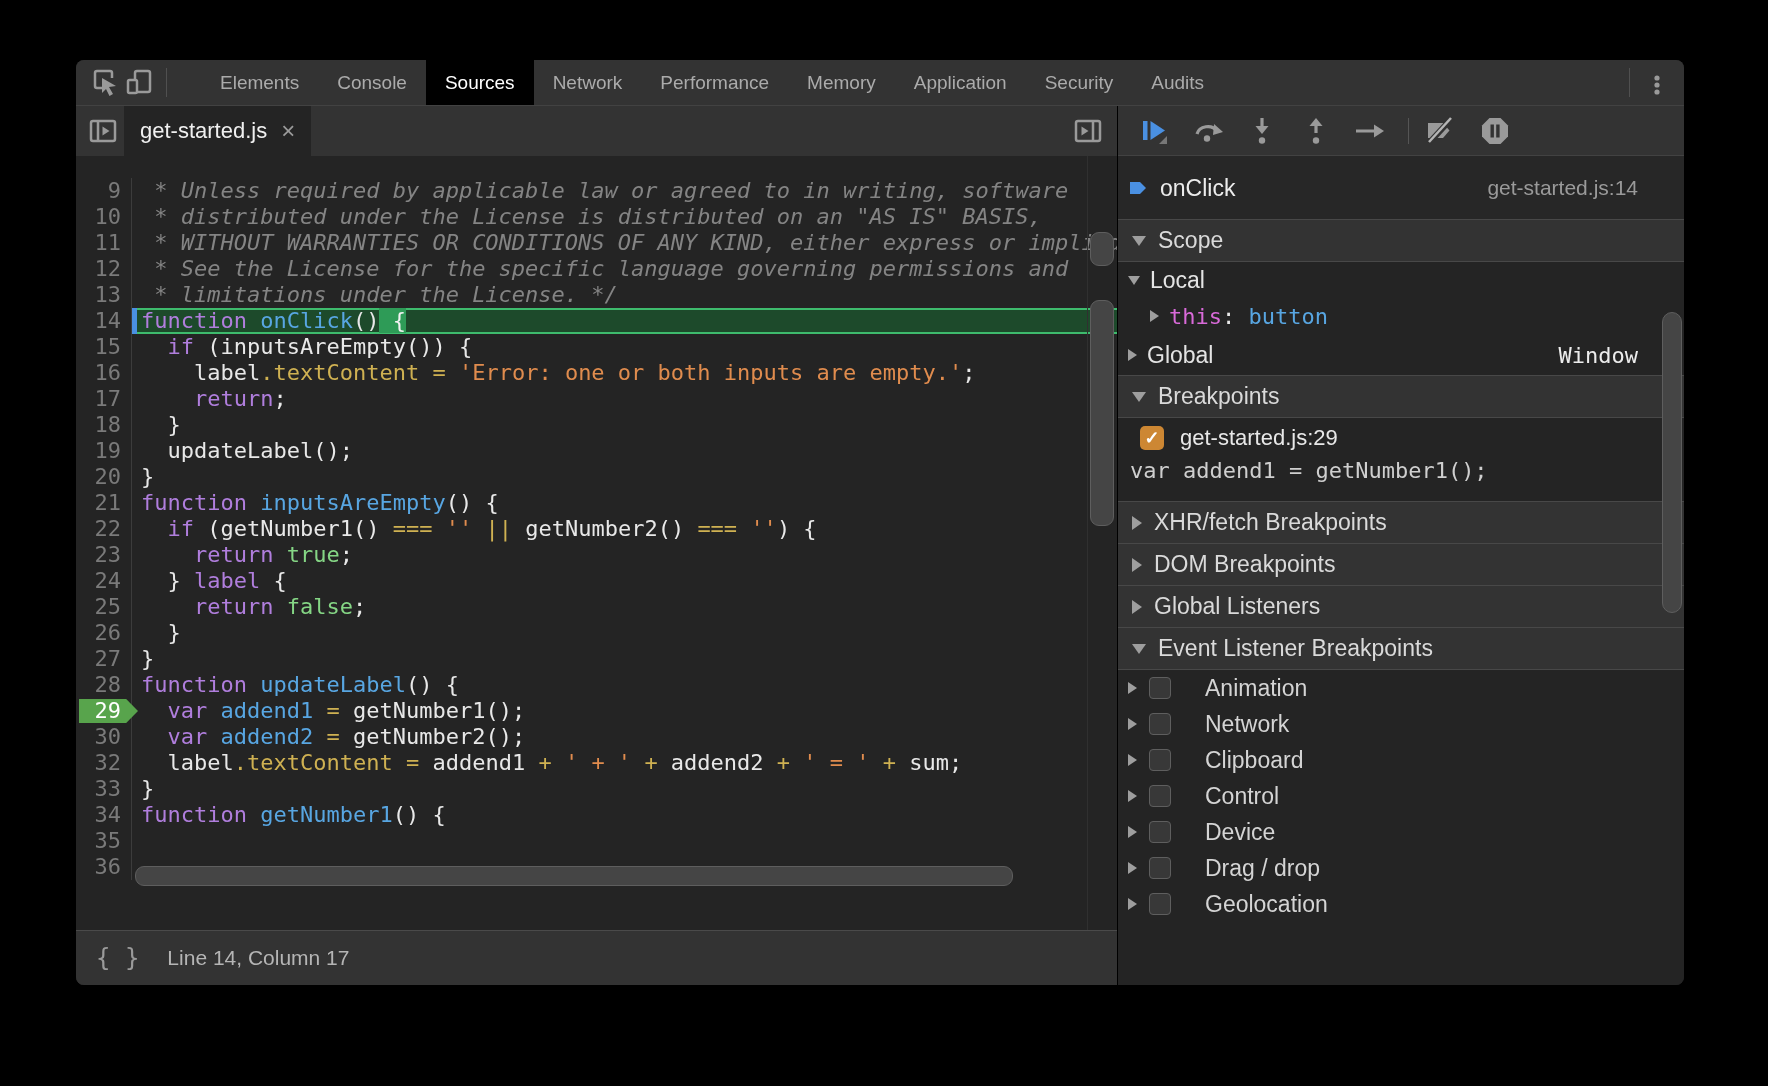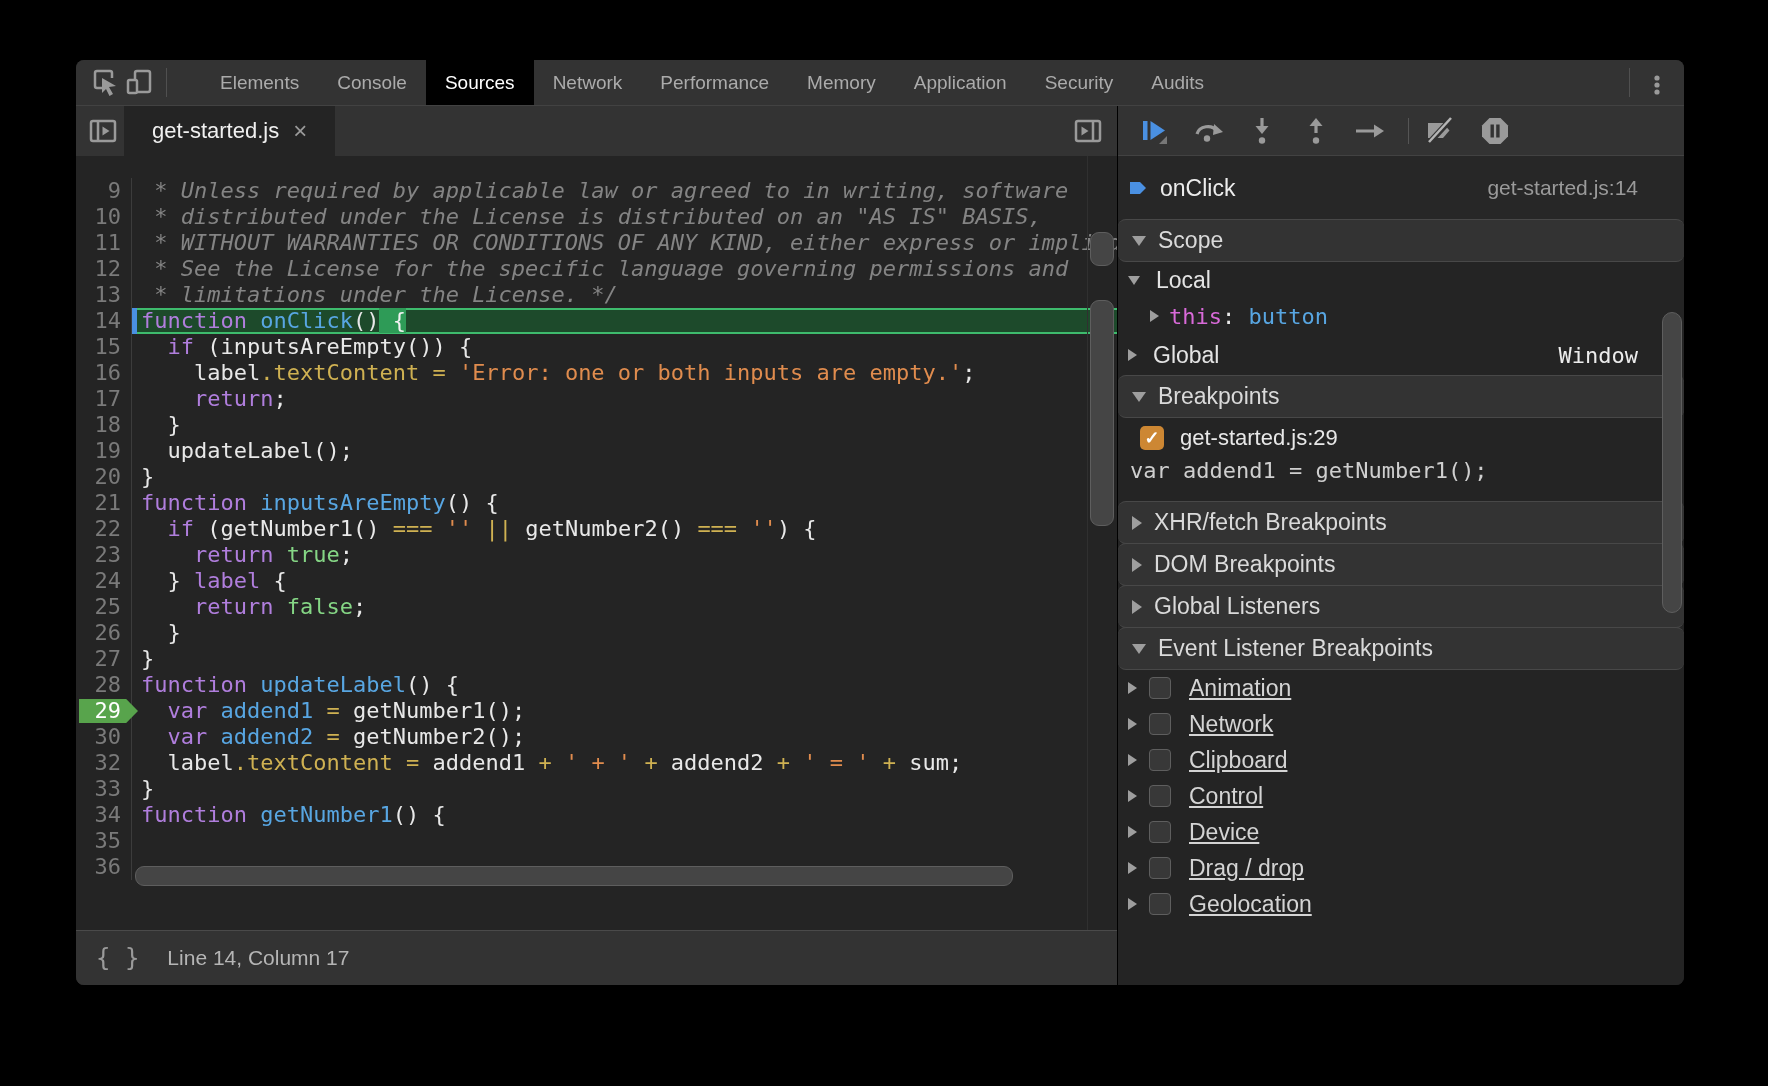--- a/index.html
+++ b/index.html
@@ -41,21 +41,21 @@
     position:relative; background:#242424; }
   .divider { width:1px; background:#000; flex:0 0 1px; }
   .sidebar { flex:1; background:#242424; display:flex; flex-direction:column;
     position:relative; overflow:hidden; }
 
   
   .etabbar { height:50px; background:#333; display:flex; align-items:stretch;
     flex:0 0 50px; position:relative; }
   .nav-toggle { width:34px; margin:8px 4px 8px 10px; display:flex; align-items:center;
     justify-content:center; }
-  .file-tab { background:#242424; display:flex; align-items:center; padding:0 28px;
+  .file-tab { background:#242424; display:flex; align-items:center; padding:0 16px;
     font-size:22px; color:#f0f0f0; }
   .file-tab .close { color:#9a9a9a; margin-left:14px; font-size:24px; }
   .right-toggle { position:absolute; right:12px; top:8px; width:34px; height:34px;
     display:flex; align-items:center; justify-content:center; }
 
   
   .code-area { flex:1; min-height:0; overflow:hidden; position:relative;
     font-family:"DejaVu Sans Mono", monospace; font-size:22px; line-height:26px; }
   #code-lines { padding-top:22px; }
   .cline { display:flex; height:26px; white-space:pre; }
@@ -96,33 +96,33 @@
     justify-content:center; margin-right:18px; }
   .dbg-sep { width:1px; height:26px; background:#555; margin:0 14px 0 2px; }
 
   .cs-row { height:64px; flex:0 0 64px; background:#272727; display:flex;
     align-items:center; padding:0 46px 0 10px; }
   .cs-fn { color:#ececec; font-size:23px; margin-left:10px; }
   .cs-loc { margin-left:auto; color:#9a9a9a; font-size:21px; }
 
   .sb-header { height:43px; flex:0 0 43px; background:#333; display:flex;
     align-items:center; padding-left:14px; border-top:1px solid #484848;
-    border-bottom:1px solid #484848; margin-top:-1px; color:#dadada; font-size:23px;border-radius:8px; }
+    border-bottom:1px solid #484848; margin-top:-1px; color:#dadada; font-size:23px; }
   .sb-header .lbl { margin-left:12px; }
 
   .tri-r { width:0; height:0; border-left:10px solid #9e9e9e;
     border-top:7px solid transparent; border-bottom:7px solid transparent; }
   .tri-d { width:0; height:0; border-top:10px solid #9e9e9e;
     border-left:7px solid transparent; border-right:7px solid transparent; }
   .tri-sm.tri-r { border-left-width:9px; border-top-width:6px; border-bottom-width:6px; }
   .tri-sm.tri-d { border-top-width:9px; border-left-width:6px; border-right-width:6px; }
 
   .scope-row { height:36px; flex:0 0 36px; display:flex; align-items:center;
     color:#e4e4e4; font-size:23px; padding-left:10px; }
-  .scope-row .lbl { margin-left:16px; }
+  .scope-row .lbl { margin-left:10px; }
   .scope-this { padding-left:32px; font-family:"DejaVu Sans Mono", monospace;
     font-size:22px; }
   .scope-this .code { margin-left:10px; }
   .this-kw { color:#d96ad9; } .this-val { color:#58a6e2; } .this-sep { color:#e8e8e8; }
   .scope-global { height:42px; flex:0 0 42px; padding-right:46px; }
   .scope-global .val { margin-left:auto; font-family:"DejaVu Sans Mono", monospace;
     font-size:22px; color:#ececec; }
 
   .bp-entry { height:40px; flex:0 0 40px; display:flex; align-items:center;
     padding-left:22px; }
@@ -132,21 +132,21 @@
   .bp-label { color:#e8e8e8; font-size:22px; margin-left:16px; }
   .bp-code { height:44px; flex:0 0 44px; color:#cfcfcf; padding-left:12px;
     font-family:"DejaVu Sans Mono", monospace; font-size:22px; display:flex;
     align-items:flex-start; }
 
   .elb-list { display:flex; flex-direction:column; }
   .elb-item { height:36px; flex:0 0 36px; display:flex; align-items:center;
     padding-left:10px; color:#d4d4d4; font-size:23px; }
   .elb-check { width:22px; height:22px; border-radius:4px; background:#383838;
     border:1px solid #5e5e5e; margin-left:12px; }
-  .elb-item .lbl { margin-left:18px;text-decoration:underline; }
+  .elb-item .lbl { margin-left:34px; }
 
   .sb-vthumb { right:2px; top:206px; width:20px; height:301px; position:absolute;
     background:#454545; border:1px solid #5e5e5e; border-radius:10px; }
 
   svg { display:block; }
 </style>
 </head>
 <body>
 
 <div id="stage">

